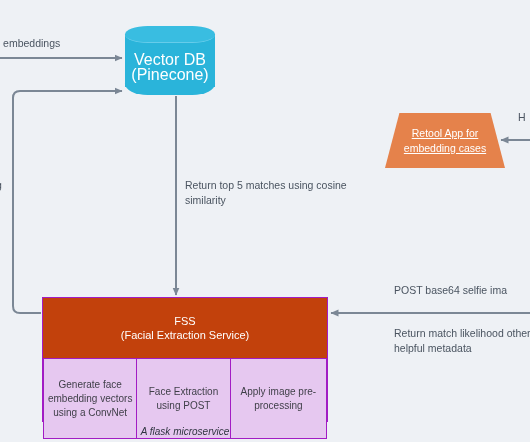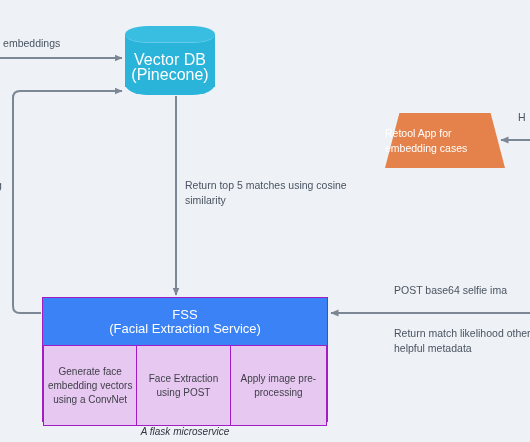--- a/index.html
+++ b/index.html
@@ -70,40 +70,41 @@
     position: absolute;
     left: 0; top: 0;
     width: 120px; height: 55px;
     background: #e5824b;
     clip-path: polygon(12% 0%, 88% 0%, 100% 100%, 0% 100%);
   }
   .trap-label {
     position: absolute;
     left: 0; top: 13px;
     width: 120px;
-    text-align: left;
+    text-align: center;
     color: #ffffff;
     font-size: 10.5px;
     line-height: 15px;
     z-index: 3;
+    text-decoration: underline;
   }
 
   
   .fss {
     position: absolute;
     left: 42px; top: 297px;
     width: 286px; height: 125px;
     border: 1px solid #a21cc4;
     box-sizing: border-box;
   }
   .fss-header {
-    height: 47px;
-    background: #3b82f6;
+    height: 60px;
+    background: #c2410c;
     color: #ffffff;
-    font-size: 13px;
+    font-size: 11px;
     line-height: 14px;
     display: flex;
     flex-direction: column;
     align-items: center;
     justify-content: center;
   }
   .fss-sub-row {
     display: flex;
     height: 81px;
     background: #a21cc4;

